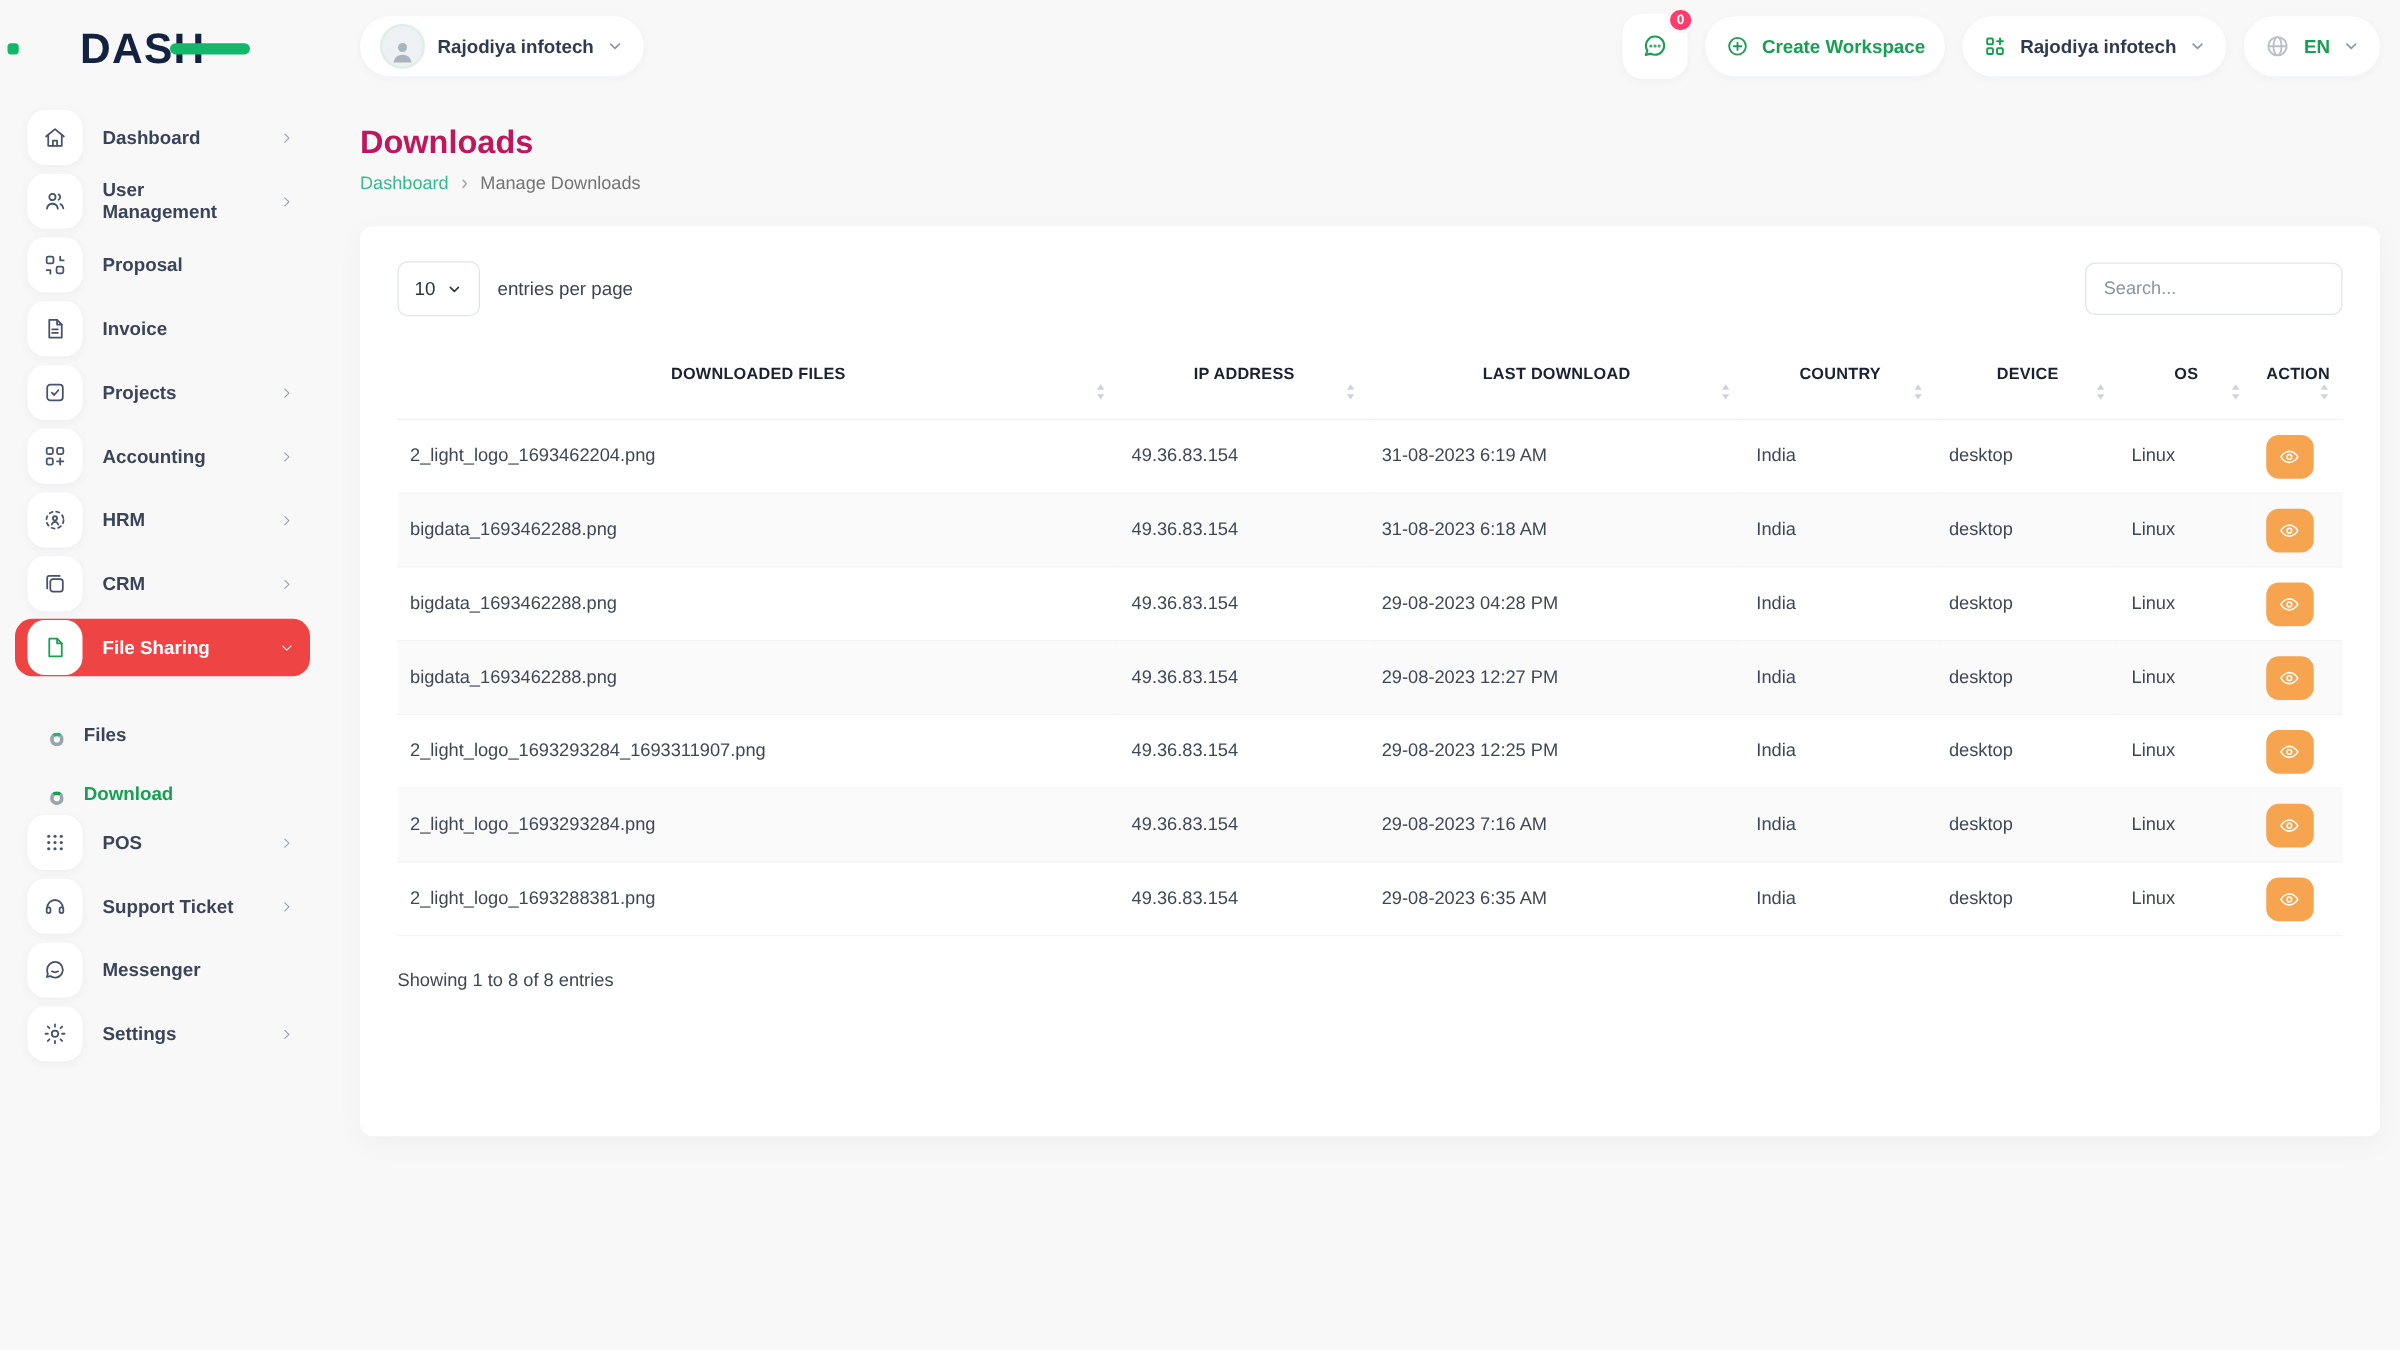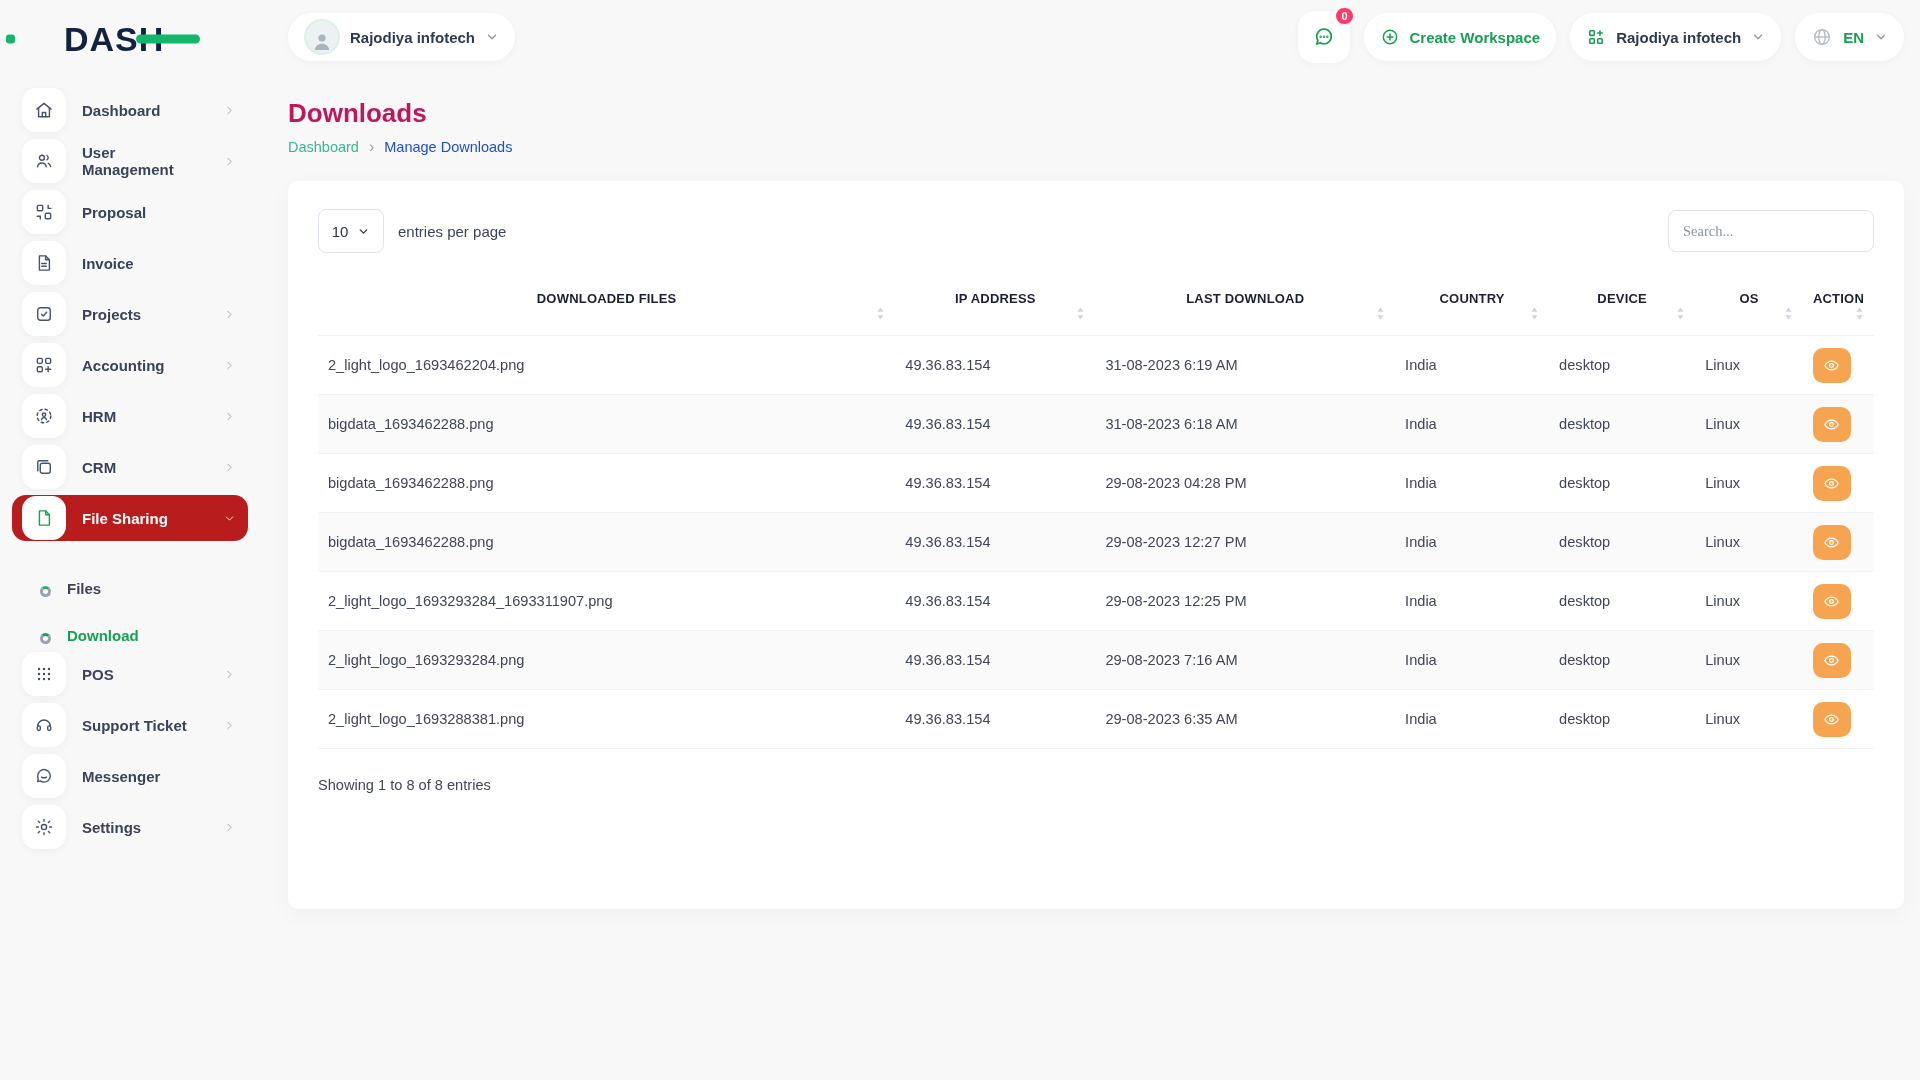--- a/index.html
+++ b/index.html
@@ -10,21 +10,21 @@
   
   .sidebar { position:absolute; left:0; top:0; bottom:0; width:260px; padding-top:6px; }
   .logo { position:relative; height:66px; display:flex; align-items:center; padding-left:64px; cursor:pointer; }
   .logo-text { position:relative; font-size:34px; font-weight:800; letter-spacing:1px; color:#13233f; }
   .logo-dot { position:absolute; left:-13px; top:50%; transform:translateY(-50%); width:9px; height:9px; border-radius:3px; background:#12b76a; }
   .logo-bar { position:absolute; right:-36px; top:51%; transform:translateY(-50%); width:64px; height:9px; border-radius:5px; background:#12b76a; }
   .side-nav { padding:10px 0 0 0; }
   .side-item { position:relative; display:flex; align-items:center; gap:16px; height:46px; margin:5px 12px; padding:0 12px 0 10px; border-radius:14px; color:#3a4458; font-size:15px; font-weight:600; cursor:pointer; }
   .icon-box { width:44px; height:44px; flex:0 0 44px; background:#fff; border-radius:14px; display:flex; align-items:center; justify-content:center; color:#46536b; box-shadow:0 2px 8px rgba(30,50,90,.05); }
   .side-item .chev { margin-left:auto; color:#97a0af; display:flex; }
-  .side-item.active { background:#b91c1c; color:#fff; }
+  .side-item.active { background:#ef4444; color:#fff; }
   .side-item.active .icon-box { color:#17a053; box-shadow:none; }
   .side-item.active .chev { color:#e6f6ec; }
   .submenu { padding:4px 0 2px 0; }
   .sub-item { display:flex; align-items:flex-end; gap:16px; height:47px; padding-left:40px; font-size:15px; font-weight:600; color:#3a4458; cursor:pointer; }
   .sub-item .ring { width:11px; height:11px; border-radius:50%; border:3px solid #9aa3b0; border-top-color:#2fae74; }
   .sub-item.active { color:#17a053; }
   .sub-item.active .ring { border-color:#9aa3b0; border-top-color:#17a053; }
 
   
   .topbar { position:absolute; left:260px; right:0; top:0; height:74px; display:flex; align-items:center; padding:0 16px 0 28px; }
@@ -37,27 +37,27 @@
   .badge { position:absolute; top:-6px; right:-6px; min-width:22px; height:22px; padding:0 5px; border-radius:11px; background:#fd3c6d; border:3px solid #f8f8f8; color:#fff; font-size:11px; font-weight:700; display:flex; align-items:center; justify-content:center; }
   .green-text { color:#17a053; font-weight:600; font-size:15px; }
   .globe { color:#b9bec9; display:flex; }
 
   
   .main { position:absolute; left:260px; right:0; top:74px; bottom:0; padding:14px 16px 0 28px; }
   .page-title { font-size:26px; font-weight:700; color:#be185d; margin-top:10px; }
   .breadcrumb { display:flex; align-items:center; gap:10px; margin-top:10px; font-size:14.5px; }
   .bc-link { color:#35b98f; font-weight:500; cursor:pointer; }
   .bc-sep { color:#9aa2ae; font-size:16px; line-height:1; }
-  .bc-current { color:#1d4ed8; }
+  .bc-current { color:#737373; }
 
   .card { margin-top:26px; background:#fff; border-radius:10px; padding:28px 30px 36px; min-height:728px; box-shadow:0 6px 22px rgba(16,24,40,.04); }
   .controls { display:flex; align-items:center; }
   .entries-select { display:flex; align-items:center; justify-content:center; gap:9px; width:66px; height:44px; border:1px solid #dfe3ec; border-radius:8px; font-size:15px; color:#2e3642; cursor:pointer; background:#fff; }
   .entries-label { margin-left:14px; font-size:15px; color:#3c4454; }
-  .search-input { margin-left:auto; width:206px; height:42px; border:1px solid #dfe3ec; border-radius:8px; padding:0 14px; font-size:14.5px; color:#6d28d9; font-family:Liberation Serif, serif; outline:none; background:#fff; }
+  .search-input { margin-left:auto; width:206px; height:42px; border:1px solid #dfe3ec; border-radius:8px; padding:0 14px; font-size:14.5px; color:#6d28d9; font-family:Liberation Sans, sans-serif; outline:none; background:#fff; }
   .search-input::placeholder { color:#8b93a2; }
 
   table.dl { width:100%; border-collapse:collapse; margin-top:24px; }
   table.dl th { text-align:left; padding:14px 10px; border-bottom:1px solid #eef0f3; white-space:nowrap; cursor:pointer; }
   .th-inner { display:flex; align-items:center;flex-direction:column; }
   .th-label { font-size:13px; font-weight:700; color:#1a2130; letter-spacing:.2px; }
   .sort { margin-left:auto; padding-left:14px; display:flex; }
   table.dl td { font-size:14.6px; color:#3f4754; padding:0 10px; height:59px; border-bottom:1px solid #f2f3f5; }
   table.dl tbody tr:nth-child(even) { background:#fafafb; }
   .eye-btn { width:38px; height:35px; border:none; border-radius:10px; background:#f7a451; display:flex; align-items:center; justify-content:center; cursor:pointer; }

